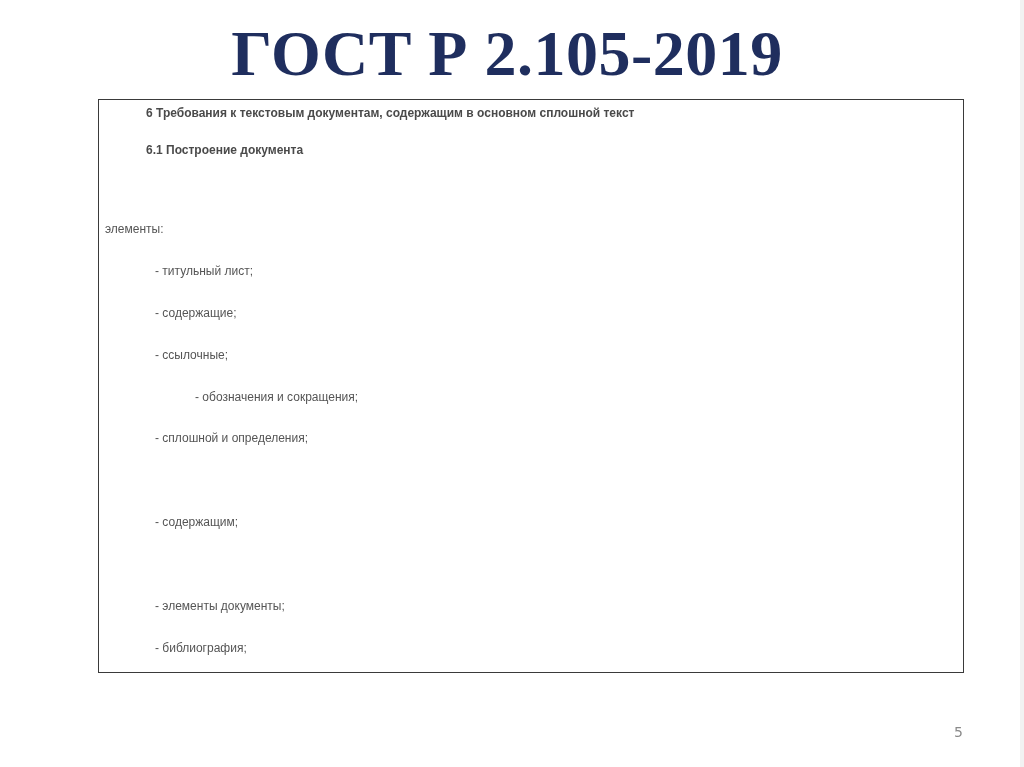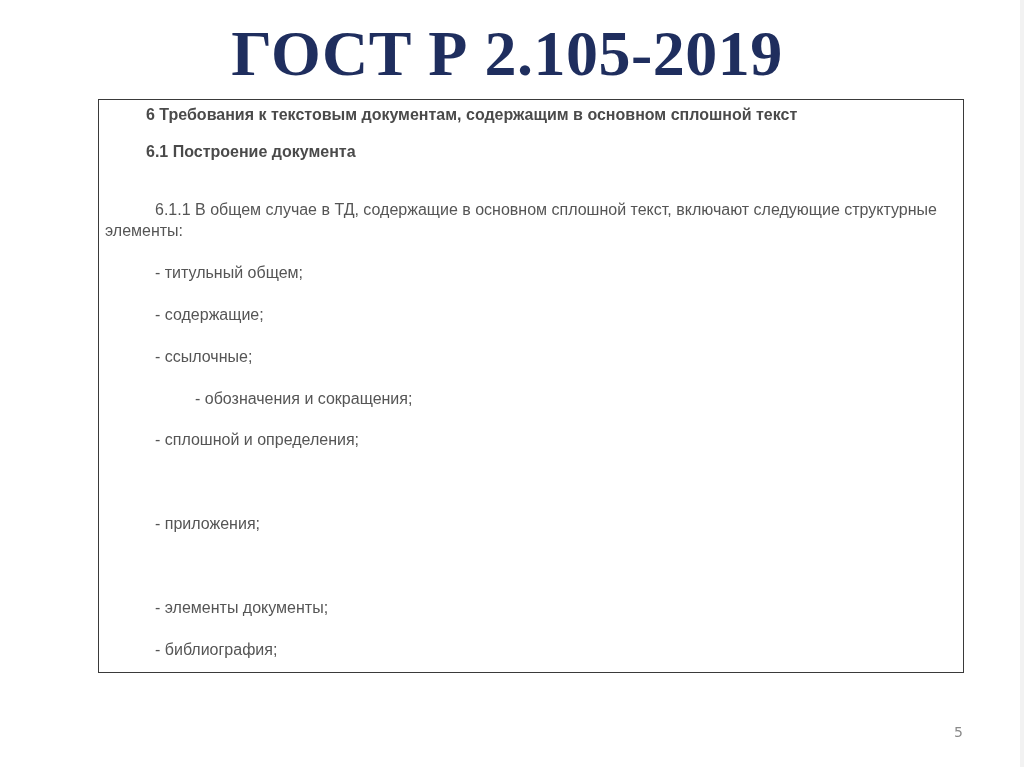--- a/index.html
+++ b/index.html
@@ -10,40 +10,39 @@
   .edge { position: absolute; top: 0; right: 0; width: 4px; height: 767px; background: #f2f2f2; }
   .title {
     position: absolute; left: 0; top: 22px; width: 1014px; text-align: center;
     font-family: "Liberation Serif", serif; font-weight: bold; font-size: 64px;
     color: #1f2e5e; letter-spacing: 0.5px; line-height: 64px;
   }
   .doc-frame {
     position: absolute; left: 98px; top: 99px; width: 866px; height: 574px;
     border: 1.5px solid #3a3a3a; box-sizing: border-box; background: #fff;
   }
-  .doc-text { position: absolute; color: #555555; font-size: 16px; white-space: nowrap; }
+  .doc-text { position: absolute; color: #555555; font-size: 12px; white-space: nowrap; }
   .bold { font-weight: bold; color: #4a4a4a; }
   .page-num { position: absolute; left: 954px; top: 724px; font-size: 14px; color: #8a8a8a; font-family: "DejaVu Sans", sans-serif; }
 </style>
 </head>
 <body>
 
 <div class="edge"></div>
 
 <div class="title">ГОСТ Р 2.105-2019</div>
 
 <div class="doc-frame">
   <div class="doc-text bold" style="left:47px; top:6px;">6 Требования к текстовым документам, содержащим в основном сплошной текст</div>
   <div class="doc-text bold" style="left:47px; top:43px;">6.1 Построение документа</div>
-  <div class="doc-text" style="left:56px; top:101px;">6.1.1 В общем случае в ТД, содержащие в основном сплошной текст, включают следующие структурные</div>
   <div class="doc-text" style="left:6px; top:122px;">элементы:</div>
 
-  <div class="doc-text" style="left:56px; top:164px;">- титульный общем;</div>
+  <div class="doc-text" style="left:56px; top:164px;">- титульный лист;</div>
   <div class="doc-text" style="left:56px; top:206px;">- содержащие;</div>
   <div class="doc-text" style="left:56px; top:248px;">- ссылочные;</div>
   <div class="doc-text" style="left:56px; top:290px;margin-left:40px;">- обозначения и сокращения;</div>
   <div class="doc-text" style="left:56px; top:331px;">- сплошной и определения;</div>
-  <div class="doc-text" style="left:56px; top:415px;">- приложения;</div>
+  <div class="doc-text" style="left:56px; top:415px;">- содержащим;</div>
   <div class="doc-text" style="left:56px; top:499px;">- элементы документы;</div>
   <div class="doc-text" style="left:56px; top:541px;">- библиография;</div>
 </div>
 
 <div class="page-num">5</div>
 
 </body></html>

